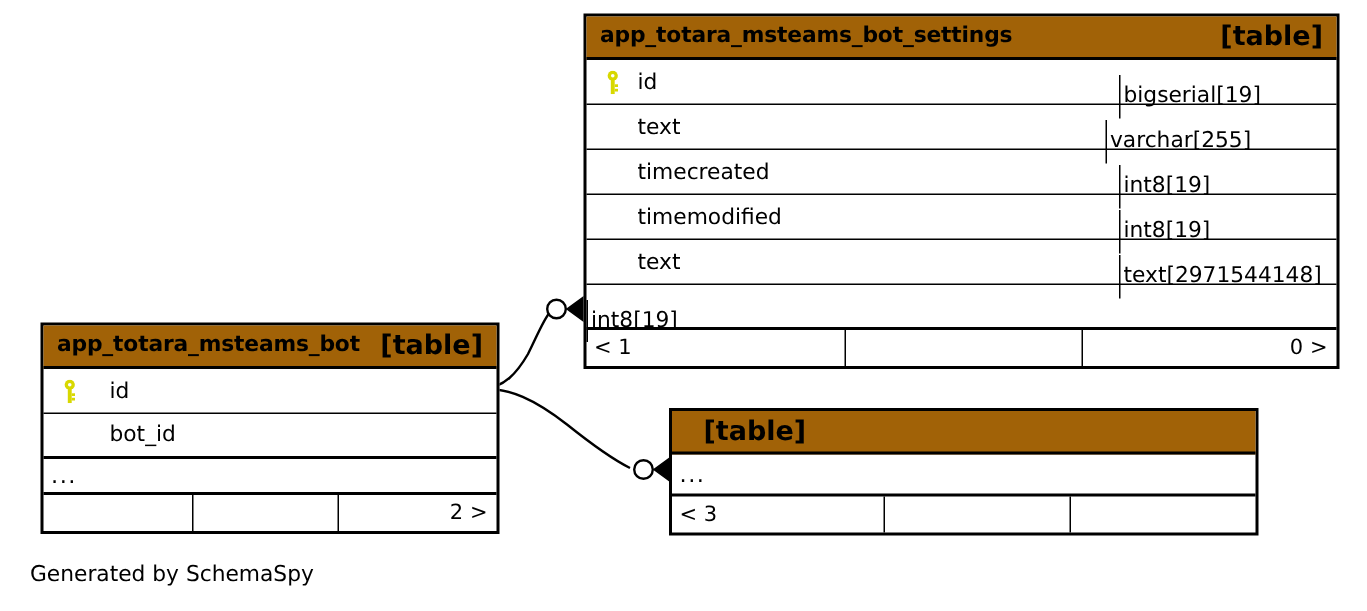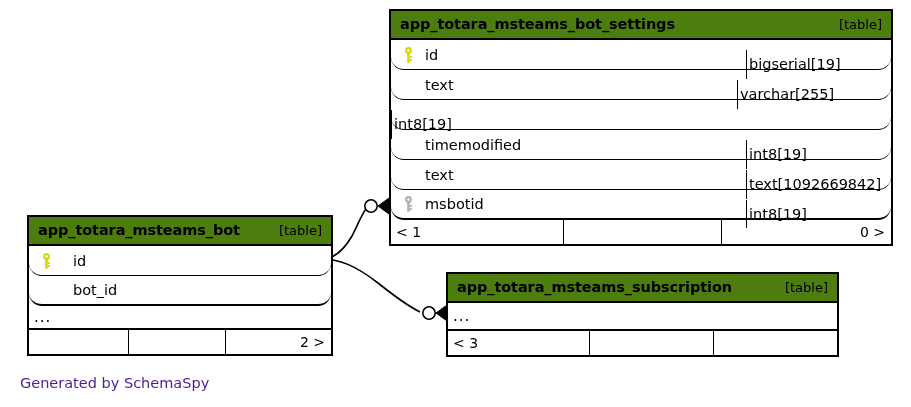--- a/index.html
+++ b/index.html
@@ -41,45 +41,44 @@
     border: 2px solid #000000;
     background: #ffffff;
     z-index: 2;
   }
 
   .entity-header {
     display: flex;
     align-items: center;
     justify-content: space-between;
     box-sizing: border-box;
-    background: #4d7c0f;
+    background: #a16207;
     border-bottom: 2px solid #000000;
     padding: 2px 9px 3px 9px;
     height: 29px;
     white-space: nowrap;
   }
   .entity-name {
     font-weight: bold;
     font-size: 14.5px;
     letter-spacing: -0.1px;
   }
   .entity-kind {
-    font-size: 13px;
-    font-weight: normal;
+    font-size: 18px;
+    font-weight: bold;
     padding-left: 12px;
     color: #000;
   }
 
   .col-row {
     display: flex;
     box-sizing: border-box;
     height: 30px;
     border-bottom: 1.6px solid #000000;
     align-items: center;
-    border-radius: 13px;
   }
   .col-row.last-col { border-bottom: 2px solid #000000; }
 
   .col-name-cell {
     display: flex;
     align-items: center;
     box-sizing: border-box;
     flex: 1 1 auto;
     height: 100%;
     padding-left: 6px;
@@ -142,21 +141,21 @@
   .foot-left  { justify-content: flex-start; padding-left: 5px; }
   .foot-mid   { justify-content: center; }
   .foot-right { justify-content: flex-end; padding-right: 6px; }
 
   
   #caption {
     position: absolute;
     left: 20px;
     top: 375px;
     font-size: 14.5px;
-    color: #4c1d95;
+    color: #000000;
     z-index: 2;
   }
 
   .key-icon { display: block; }
 </style>
 </head>
 <body>
 
 <div id="canvas">
 
@@ -200,52 +199,44 @@
 
     <div class="col-row">
       <div class="col-name-cell">
         <span class="key-slot"></span>
         <span class="col-label indented">text</span>
       </div>
       <div class="col-type-cell" style="width:154px;">varchar[255]</div>
     </div>
 
     <div class="col-row">
+      <div class="col-name-cell">
+        <span class="key-slot"></span>
+        <span class="col-label indented">timecreated</span>
+      </div>
       <div class="col-type-cell" style="width:145px;">int8[19]</div>
     </div>
 
     <div class="col-row">
       <div class="col-name-cell">
         <span class="key-slot"></span>
         <span class="col-label indented">timemodified</span>
       </div>
       <div class="col-type-cell" style="width:145px;">int8[19]</div>
     </div>
 
     <div class="col-row">
       <div class="col-name-cell">
         <span class="key-slot"></span>
         <span class="col-label indented">text</span>
       </div>
-      <div class="col-type-cell" style="width:145px;">text[1092669842]</div>
+      <div class="col-type-cell" style="width:145px;">text[2971544148]</div>
     </div>
 
     <div class="col-row last-col">
-      <div class="col-name-cell">
-        <span class="key-slot">
-          <svg class="key-icon" width="11" height="16" viewBox="0 0 11 16" xmlns="http://www.w3.org/2000/svg">
-            <circle cx="5.5" cy="3.5" r="3.4" fill="#b0b0b0"></circle>
-            <circle cx="5.5" cy="3.5" r="1.2" fill="#ffffff"></circle>
-            <rect x="4.2" y="5.5" width="2.6" height="10.2" fill="#b0b0b0"></rect>
-            <rect x="6.8" y="9.2" width="2.2" height="1.8" fill="#b0b0b0"></rect>
-            <rect x="6.8" y="12.2" width="2.2" height="1.8" fill="#b0b0b0"></rect>
-          </svg>
-        </span>
-        <span class="col-label">msbotid</span>
-      </div>
       <div class="col-type-cell" style="width:145px;">int8[19]</div>
     </div>
 
     <div class="entity-footer">
       <div class="foot-cell foot-left" style="width:172px;">&lt; 1</div>
       <div class="foot-cell foot-mid" style="width:158px;"></div>
       <div class="foot-cell foot-right" style="flex:1 1 auto;">0 &gt;</div>
     </div>
   </div>
 
@@ -283,21 +274,20 @@
     <div class="entity-footer">
       <div class="foot-cell foot-left" style="width:99px;"></div>
       <div class="foot-cell foot-mid" style="width:97px;"></div>
       <div class="foot-cell foot-right" style="flex:1 1 auto;">2 &gt;</div>
     </div>
   </div>
 
   <div class="entity" id="entity-subscription" style="left:446px; top:272px; width:393px;">
 
     <div class="entity-header">
-      <span class="entity-name">app_totara_msteams_subscription</span>
       <span class="entity-kind">[table]</span>
     </div>
 
     <div class="ellipsis-row" style="height:28px;">...</div>
 
     <div class="entity-footer">
       <div class="foot-cell foot-left" style="width:141px;">&lt; 3</div>
       <div class="foot-cell foot-mid" style="width:124px;"></div>
       <div class="foot-cell foot-right" style="flex:1 1 auto;"></div>
     </div>

